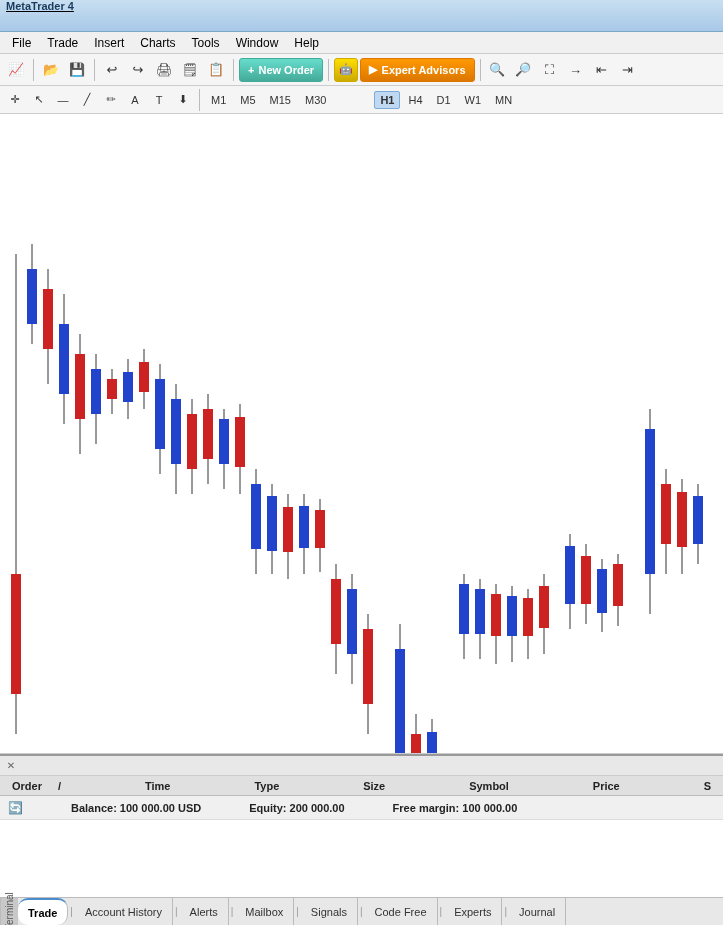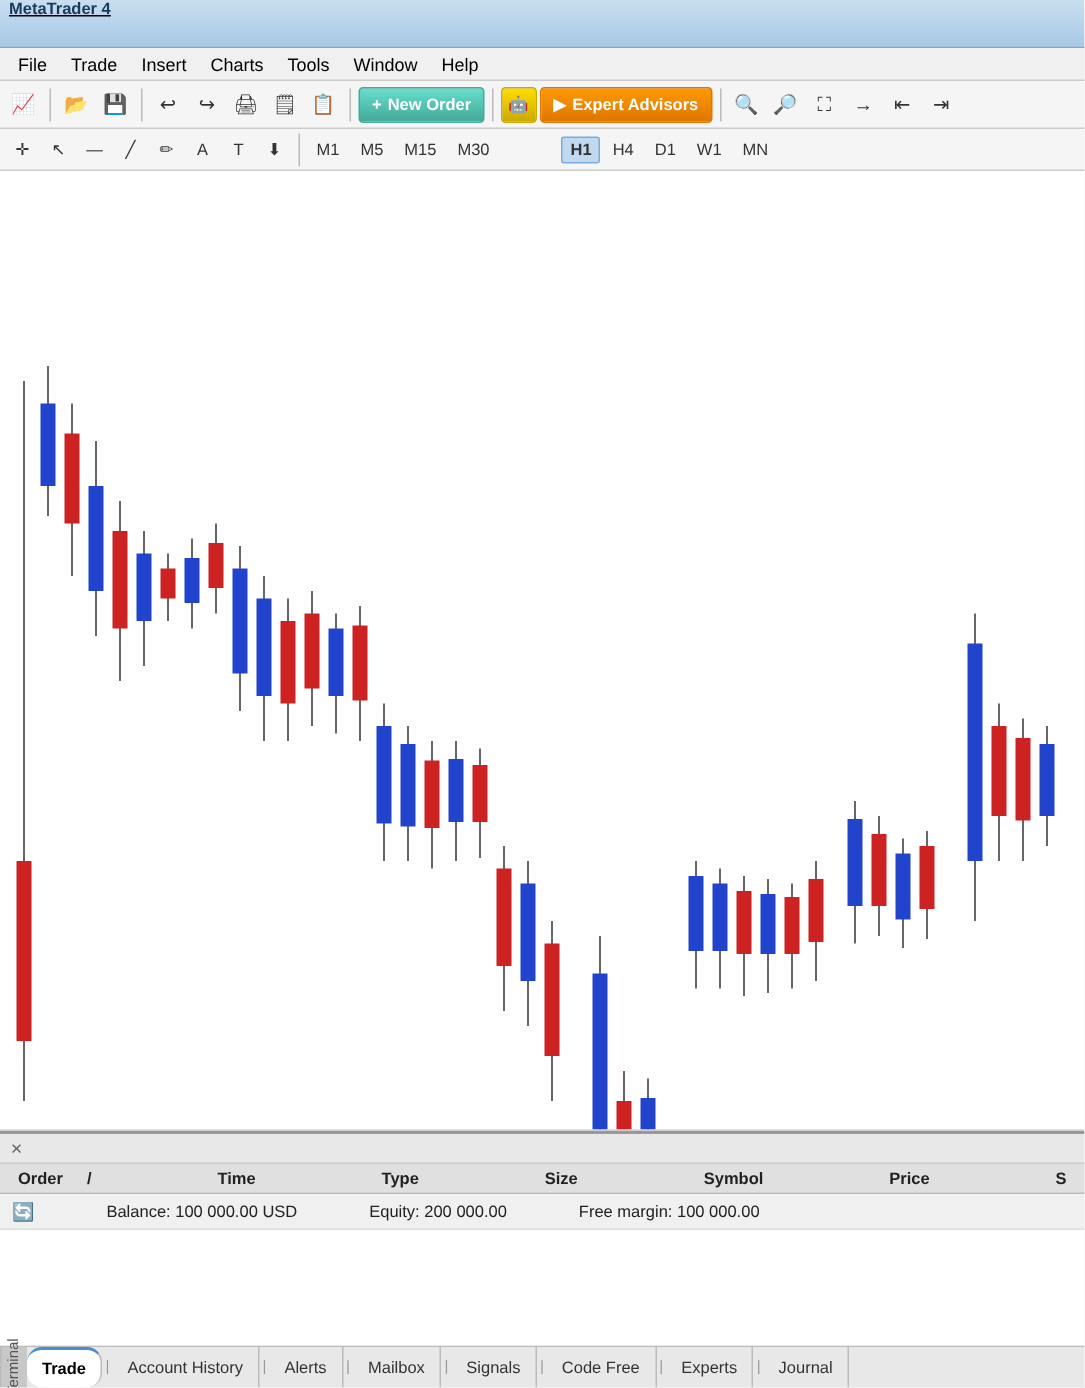--- a/index.html
+++ b/index.html
@@ -165,21 +165,21 @@
       height: 24px;
       background: #f0f0f0;
       display: flex;
       align-items: center;
       padding: 0 8px;
       font-size: 11px;
       border-bottom: 1px solid #ddd;
       gap: 16px;
     }
     .balance-icon { color: #4a4; font-size: 12px; }
-    .balance-text { font-weight: normal; color: #222; padding-left: 32px; }
+    .balance-text { font-weight: bold; color: #222; padding-left: 32px; }
 
     
     #tab-bar {
       height: 28px;
       background: #e8e8e8;
       display: flex;
       align-items: stretch;
       border-top: 1px solid #bbb;
     }
     #terminal-label {

